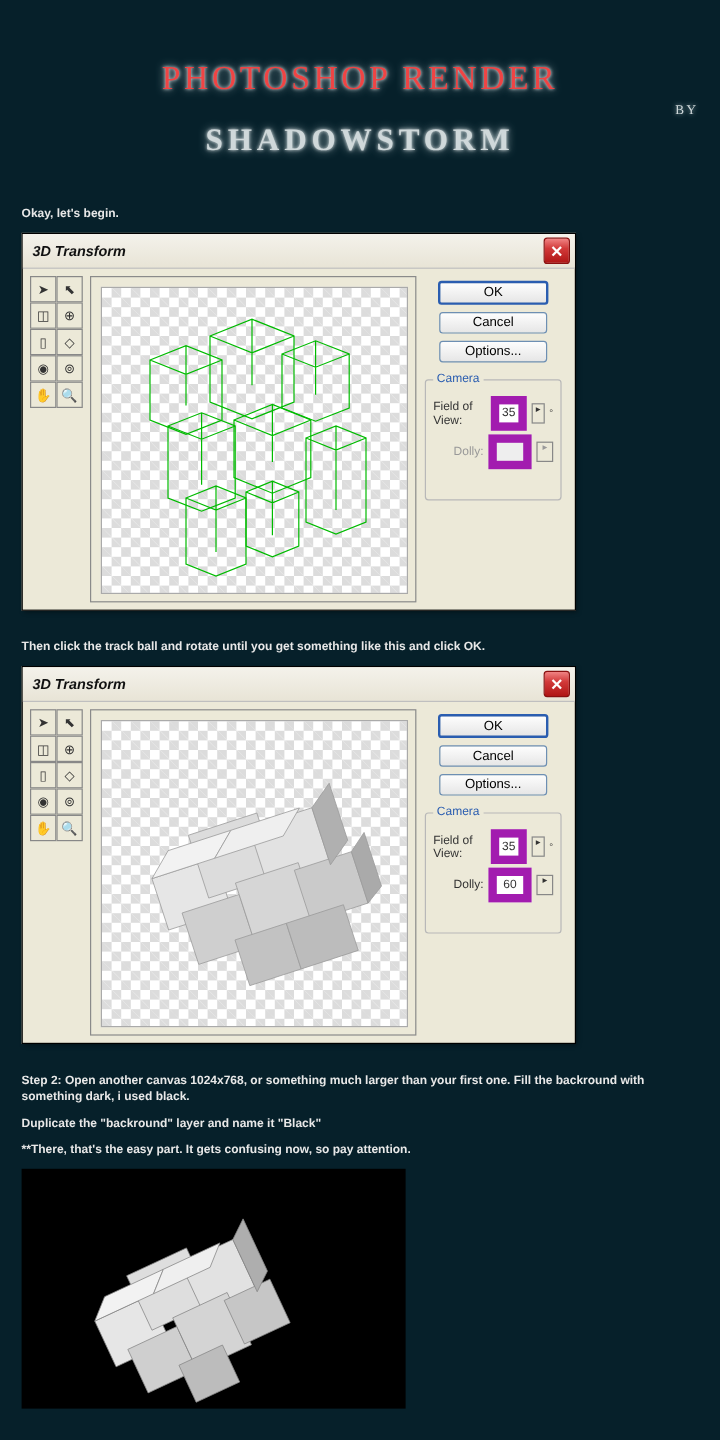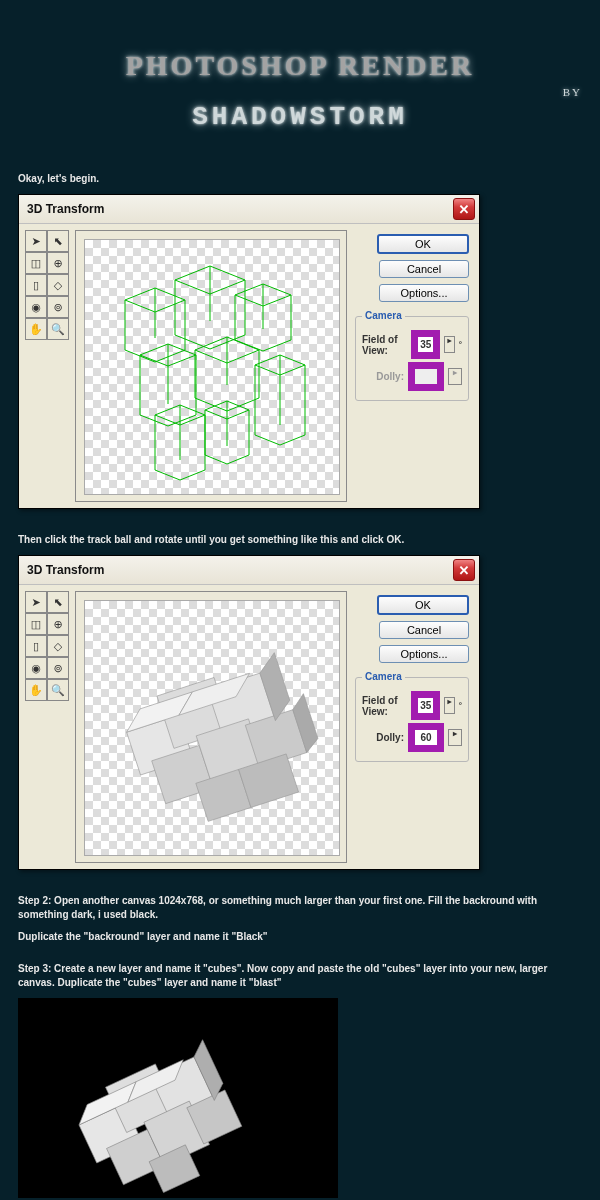--- a/index.html
+++ b/index.html
@@ -15,37 +15,37 @@
     padding: 18px 18px 0 18px;
   }
   .header {
     text-align: center;
     margin: 10px 0 40px 0;
   }
   .title1 {
     font-family: "Times New Roman", serif;
     font-size: 28px;
     letter-spacing: 3px;
-    color: #a3a3a3;
+    color: #ef4444;
     text-shadow: 0 0 8px #9bb0b5, 0 0 3px #fff;
     filter: blur(0.4px);
-    font-weight: 700;
+    font-weight: 400;
     margin-top: 32px;
   }
   .title-by {
     font-family: "Times New Roman", serif;
     font-size: 11px;
     letter-spacing: 2px;
     color: #cfd8da;
     margin: 4px 0;
     text-shadow: 0 0 4px #9bb0b5;
     text-align: right;
   }
   .title2 {
-    font-family: Liberation Mono, monospace;
+    font-family: Liberation Serif, serif;
     font-size: 26px;
     letter-spacing: 4px;
     color: #cfd8da;
     text-shadow: 0 0 8px #9bb0b5, 0 0 3px #fff;
     filter: blur(0.4px);
     font-weight: 600;
   }
   .body-text {
     color: #e8e8e8;
     line-height: 1.4;
@@ -67,20 +67,21 @@
     align-items: center;
     justify-content: space-between;
     background: linear-gradient(#f4f2eb, #e8e4d6);
     border-bottom: 1px solid #bfbfbf;
     padding: 3px 4px 3px 8px;
   }
   .titlebar .tlabel {
     font-weight: bold;
     font-size: 12px;
     color: #111;
+    font-style: italic;
   }
   .closebox {
     width: 20px; height: 20px;
     background: linear-gradient(#f08383, #d23a3a 40%, #b01616);
     border: 1px solid #8a1010;
     border-radius: 3px;
     color: #fff;
     display: flex; align-items: center; justify-content: center;
     font-weight: bold;
     font-size: 13px;
@@ -126,44 +127,43 @@
     background-position: 0 0, 8px 8px;
     position: relative;
     overflow: hidden;
     border: 1px solid #aaa;
   }
   .rightcol {
     flex: 1;
     display: flex;
     flex-direction: column;
     gap: 6px;
-    align-items: flex-end;
+    align-items: center;
     padding: 4px 4px 0 0;
   }
   .btn {
     width: 88px;
     padding: 2px 0;
     font-size: 11px;
     background: linear-gradient(#fdfdfd, #e6e6e6);
     border: 1px solid #6d8fb3;
     border-radius: 3px;
     color: #000;
     text-align: center;
   }
   .btn.default { border: 2px solid #2a5db0; }
   .camgroup {
     margin-top: 8px;
     border: 1px solid #b8b8b8;
     border-radius: 3px;
     width: 100px;
-    padding: 10px 6px 6px 6px;
+    padding: 10px 6px 22px 6px;
     position: relative;
     font-size: 10px;
     color: #333;
-    font-weight: bold;
   }
   .camgroup .legend {
     position: absolute;
     top: -7px; left: 6px;
     background: #ece9d8;
     padding: 0 3px;
     color: #2a5db0;
     font-size: 10px;
   }
   .camrow {
@@ -335,21 +335,21 @@
             <span class="numbox">60</span>
             <span class="spin">▸</span>
           </div>
         </div>
       </div>
     </div>
   </div>
 
   <p class="body-text">Step 2: Open another canvas 1024x768, or something much larger than your first one.  Fill the backround with something dark, i used black.</p>
   <p class="body-text">Duplicate the "backround" layer and name it "Black"</p>
-  <p class="body-text" style="margin-top:18px">Step 3: Create a new layer and name it "cubes".  Now copy and paste the old "cubes" layer into your new, larger canvas.  Duplicate the "cubes" layer and name it "blast"</p>
+  <p class="body-text">**There, that's the easy part.  It gets confusing now, so pay attention.</p>
 
   <div class="black-render">
     <svg viewBox="0 0 320 200" style="position:absolute;inset:0">
       <g transform="translate(135 120) rotate(-25)">
         <g fill="#d8d8d8" stroke="#888" stroke-width="0.6">
           <rect x="-70" y="-25" width="50" height="42" fill="#e6e6e6"></rect>
           <rect x="-30" y="-48" width="55" height="50" fill="#dedede"></rect>
           <rect x="15" y="-38" width="48" height="44" fill="#e2e2e2"></rect>
           <rect x="-55" y="8" width="45" height="40" fill="#cfcfcf"></rect>
           <rect x="-10" y="0" width="50" height="48" fill="#d4d4d4"></rect>

